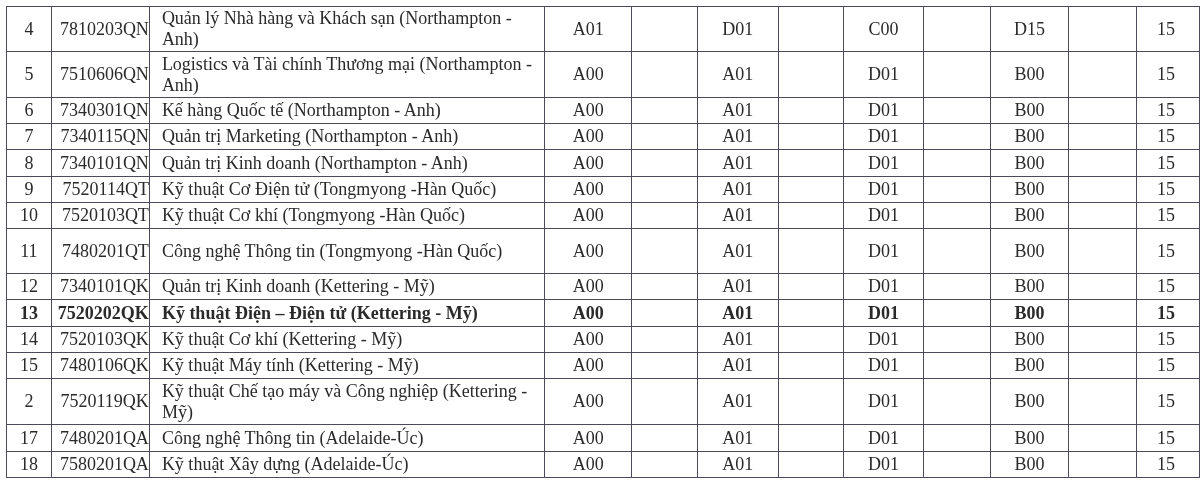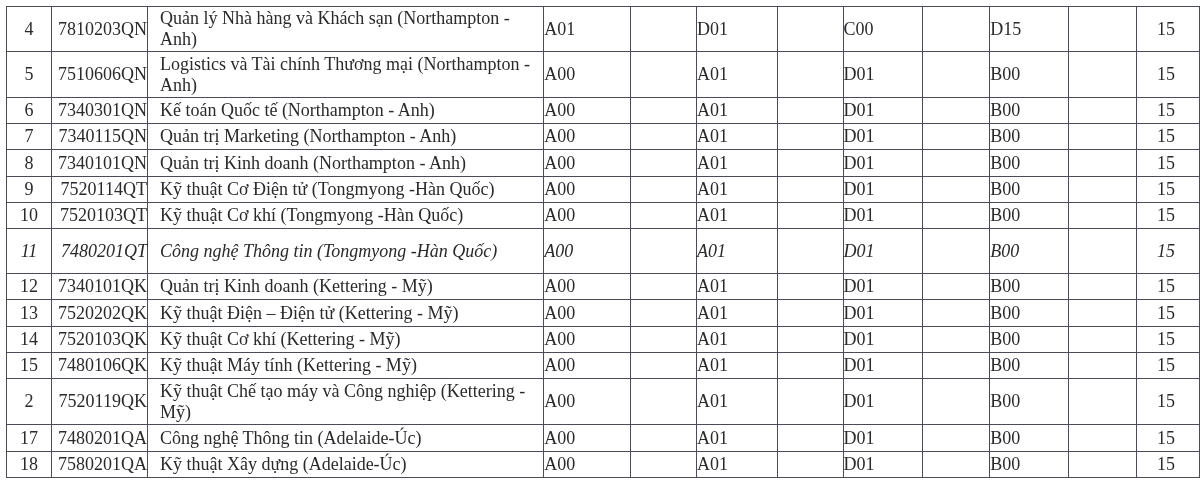--- a/index.html
+++ b/index.html
@@ -3,21 +3,21 @@
 <meta charset="utf-8">
 <style>
   html, body { margin:0; padding:0; background:#ffffff; }
   body { width:1200px; height:484px; overflow:hidden; position:relative;
          font-family:"Liberation Serif","DejaVu Serif",serif; color:#2a2a2a; }
   table { position:absolute; left:6px; top:6px; border-collapse:collapse; table-layout:fixed; }
   td { border:1.4px solid #4a4a5a; padding:0; font-size:18px; line-height:21px; vertical-align:middle; }
   td.stt { text-align:center; }
   td.code { text-align:right; padding-left:6px; }
   td.name { text-align:left; padding-left:12px; }
-  td.c { }
+  td.c { text-align:center; }
   td.e { }
   td.score { text-align:right; padding-right:24px; }
 </style>
 </head>
 <body>
 
 <table>
   <colgroup>
     <col style="width:45px">
       <col style="width:93px">
@@ -57,21 +57,21 @@
         <td class="e"></td>
         <td class="c">D01</td>
         <td class="e"></td>
         <td class="c">B00</td>
         <td class="e"></td>
         <td class="score">15</td>
       </tr>
       <tr style="height: 26px;">
         <td class="stt">6</td>
         <td class="code">7340301QN</td>
-        <td class="name">Kế toán Quốc tế (Northampton - Anh)</td>
+        <td class="name">Kế hàng Quốc tế (Northampton - Anh)</td>
         <td class="c">A00</td>
         <td class="e"></td>
         <td class="c">A01</td>
         <td class="e"></td>
         <td class="c">D01</td>
         <td class="e"></td>
         <td class="c">B00</td>
         <td class="e"></td>
         <td class="score">15</td>
       </tr>
@@ -124,21 +124,21 @@
         <td class="c">A00</td>
         <td class="e"></td>
         <td class="c">A01</td>
         <td class="e"></td>
         <td class="c">D01</td>
         <td class="e"></td>
         <td class="c">B00</td>
         <td class="e"></td>
         <td class="score">15</td>
       </tr>
-      <tr style="height: 45px; font-style: italic;">
+      <tr style="height: 45px;">
         <td class="stt">11</td>
         <td class="code">7480201QT</td>
         <td class="name">Công nghệ Thông tin (Tongmyong -Hàn Quốc)</td>
         <td class="c">A00</td>
         <td class="e"></td>
         <td class="c">A01</td>
         <td class="e"></td>
         <td class="c">D01</td>
         <td class="e"></td>
         <td class="c">B00</td>
@@ -152,21 +152,21 @@
         <td class="c">A00</td>
         <td class="e"></td>
         <td class="c">A01</td>
         <td class="e"></td>
         <td class="c">D01</td>
         <td class="e"></td>
         <td class="c">B00</td>
         <td class="e"></td>
         <td class="score">15</td>
       </tr>
-      <tr style="height: 27px;">
+      <tr style="height: 27px; font-weight: bold;">
         <td class="stt">13</td>
         <td class="code">7520202QK</td>
         <td class="name">Kỹ thuật Điện – Điện tử (Kettering - Mỹ)</td>
         <td class="c">A00</td>
         <td class="e"></td>
         <td class="c">A01</td>
         <td class="e"></td>
         <td class="c">D01</td>
         <td class="e"></td>
         <td class="c">B00</td>

